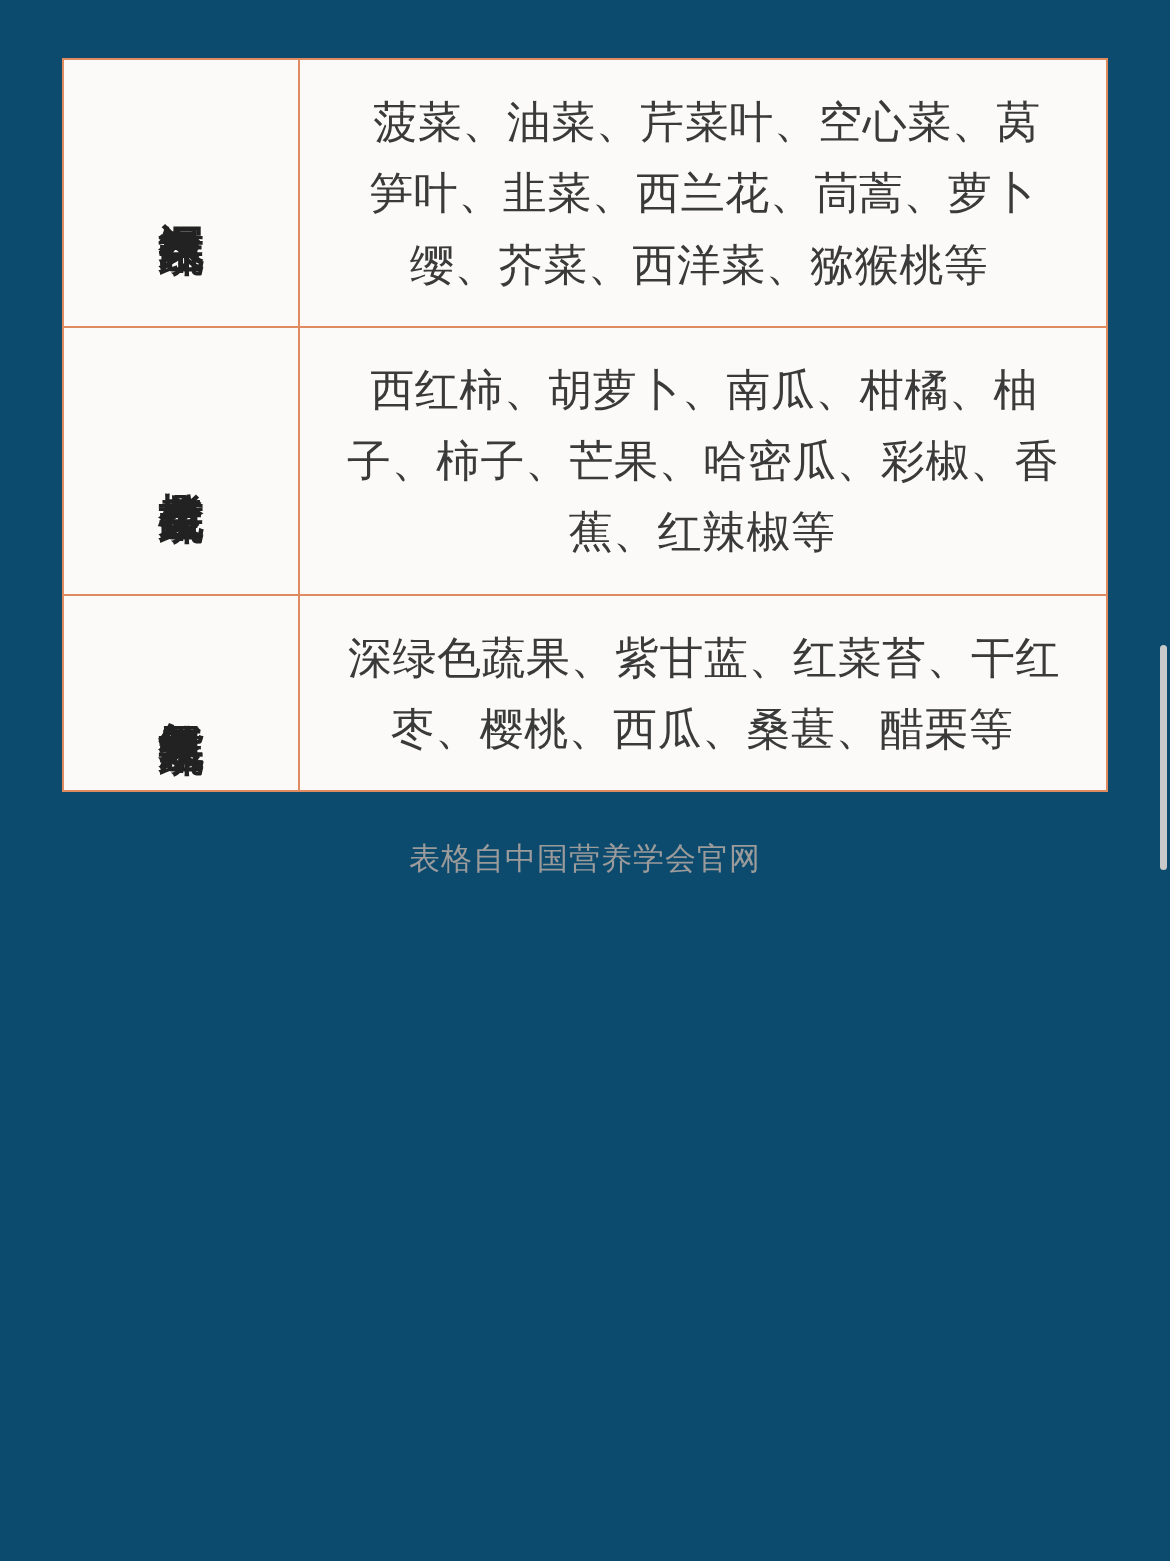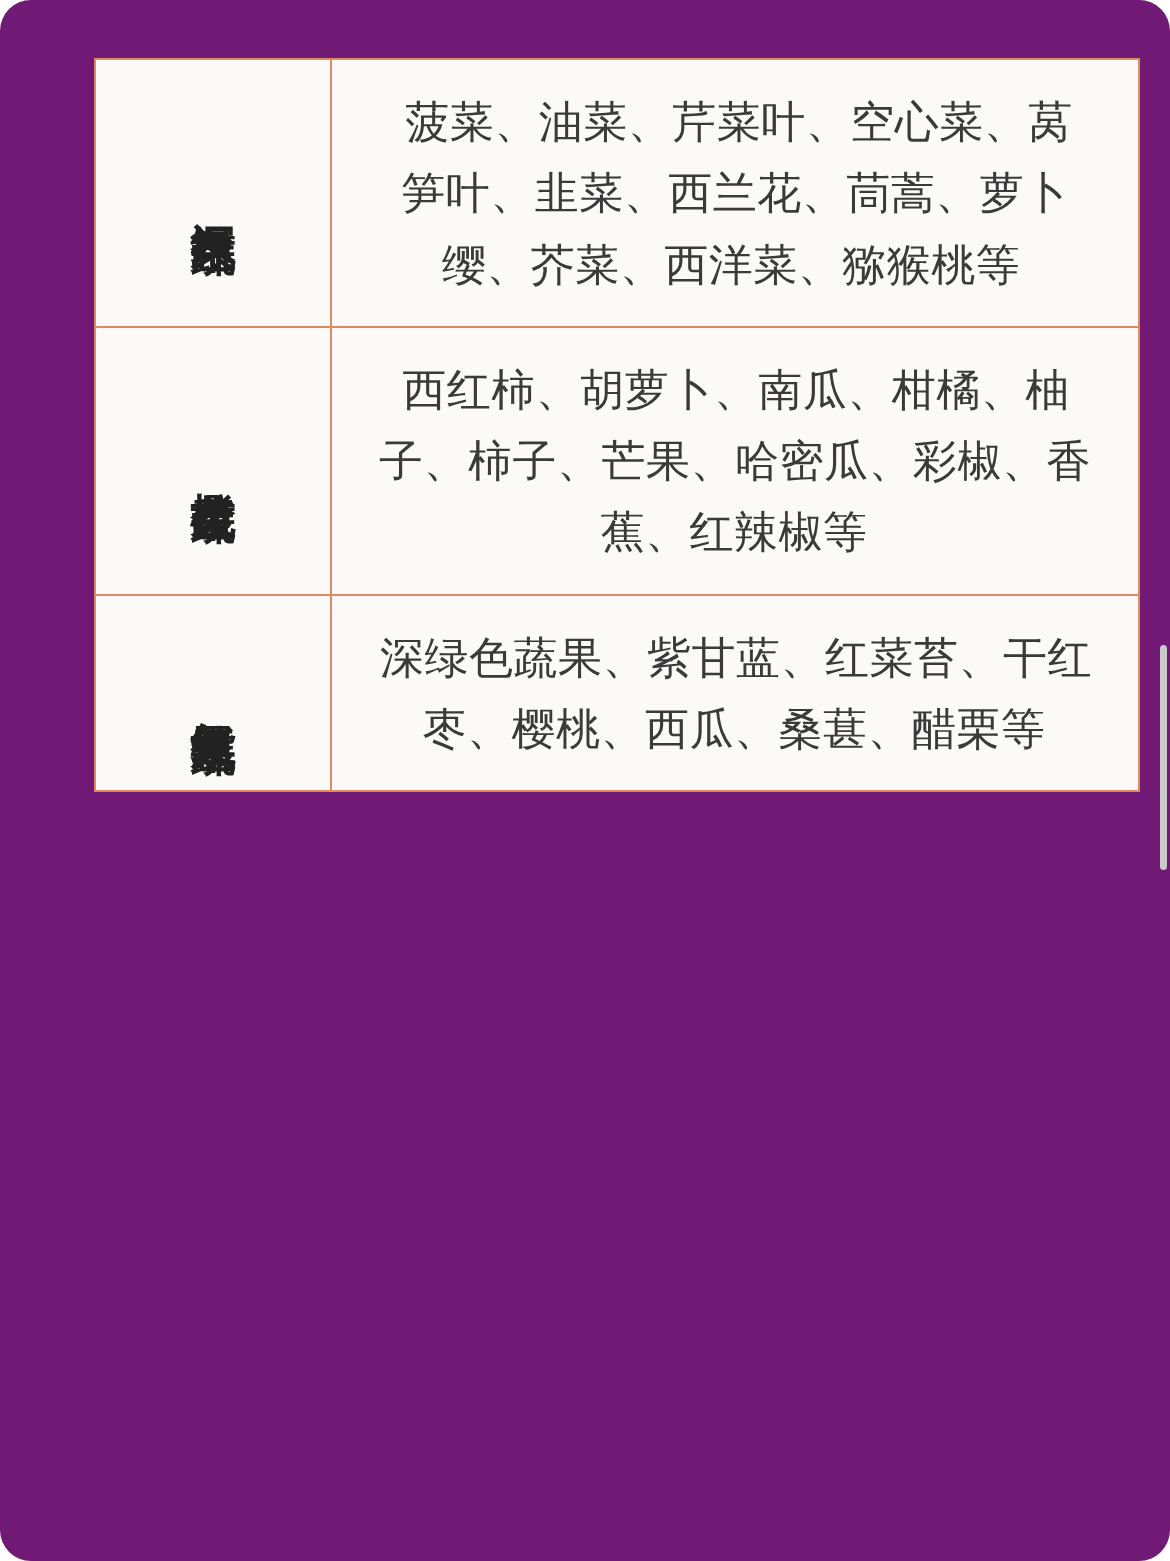--- a/index.html
+++ b/index.html
@@ -13,23 +13,22 @@
     font-family: "Liberation Sans", "DejaVu Sans", sans-serif;
     color: #2b2b2b;
     position: relative;
     overflow: hidden;
   }
 
   .page {
     width: 1170px;
     min-height: 1561px;
     box-sizing: border-box;
-    padding: 58px 62px 0 94px;
-    background: #701a75;
-    border-radius: 31px;
+    padding: 58px 62px 0 62px;
+    background: #0c4a6e;
   }
 
   table.vegtable {
     border-collapse: collapse;
     width: 1046px;
     table-layout: fixed;
     background: #fbfaf9;
     border: 2px solid #e08a5f;
   }
 
@@ -121,16 +120,17 @@
         <td class="cat">
           <span class="cat-text">红紫黑色蔬果</span>
         </td>
         <td class="items">
           <span class="items-text">深绿色蔬果、紫甘蓝、红菜苔、干红枣、樱桃、西瓜、桑葚、醋栗等</span>
         </td>
       </tr>
     </tbody>
   </table>
 
+  <div class="source">表格自中国营养学会官网</div>
 
 </div>
 
 <div class="scrollbar"></div>
 
 </body></html>

